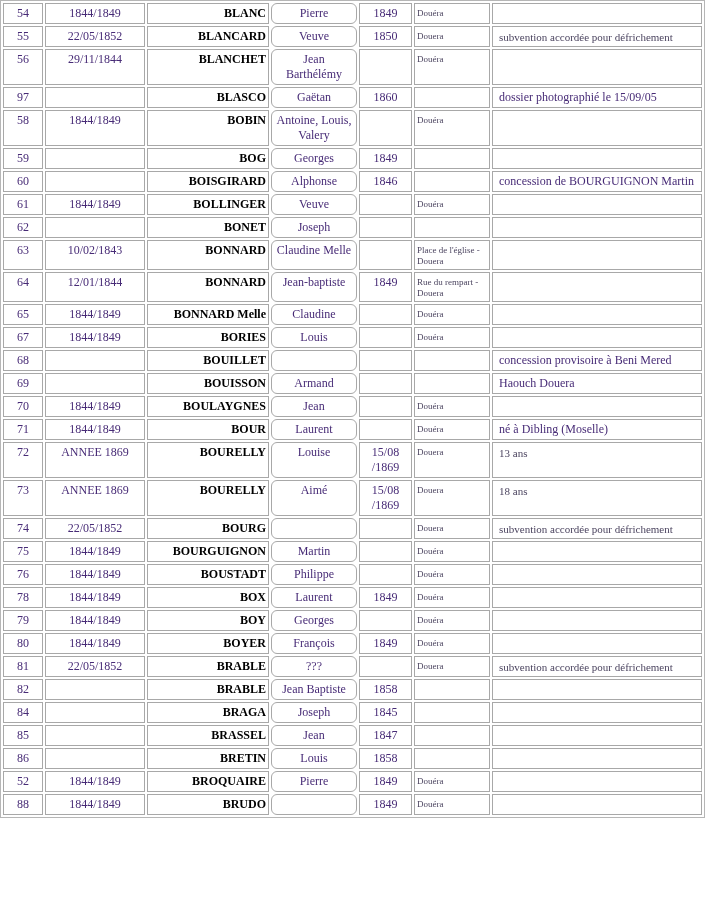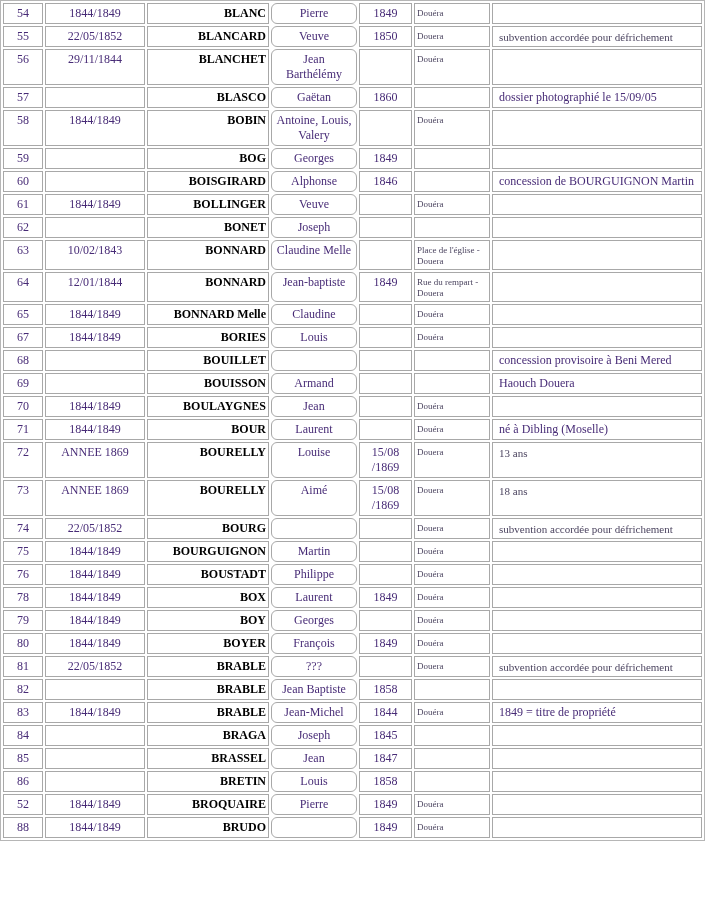--- a/index.html
+++ b/index.html
@@ -94,21 +94,21 @@
     <td class="c-num">56</td>
     <td class="c-date">29/11/1844</td>
     <td class="c-surname">BLANCHET</td>
     <td class="c-first">Jean Barthélémy</td>
     <td class="c-year"></td>
     <td class="c-loc">Douéra</td>
     <td class="c-note"></td>
   </tr>
 
   <tr>
-    <td class="c-num">57</td>
+    <td class="c-num">97</td>
     <td class="c-date"></td>
     <td class="c-surname">BLASCO</td>
     <td class="c-first">Gaëtan</td>
     <td class="c-year">1860</td>
     <td class="c-loc"></td>
     <td class="c-note">dossier photographié le 15/09/05</td>
   </tr>
 
   <tr>
     <td class="c-num">58</td>
@@ -335,29 +335,20 @@
   <tr>
     <td class="c-num">82</td>
     <td class="c-date"></td>
     <td class="c-surname">BRABLE</td>
     <td class="c-first">Jean Baptiste</td>
     <td class="c-year">1858</td>
     <td class="c-loc"></td>
     <td class="c-note"></td>
   </tr>
 
-  <tr>
-    <td class="c-num">83</td>
-    <td class="c-date">1844/1849</td>
-    <td class="c-surname">BRABLE</td>
-    <td class="c-first">Jean-Michel</td>
-    <td class="c-year">1844</td>
-    <td class="c-loc">Douéra</td>
-    <td class="c-note">1849 = titre de propriété</td>
-  </tr>
 
   <tr>
     <td class="c-num">84</td>
     <td class="c-date"></td>
     <td class="c-surname">BRAGA</td>
     <td class="c-first">Joseph</td>
     <td class="c-year">1845</td>
     <td class="c-loc"></td>
     <td class="c-note"></td>
   </tr>

